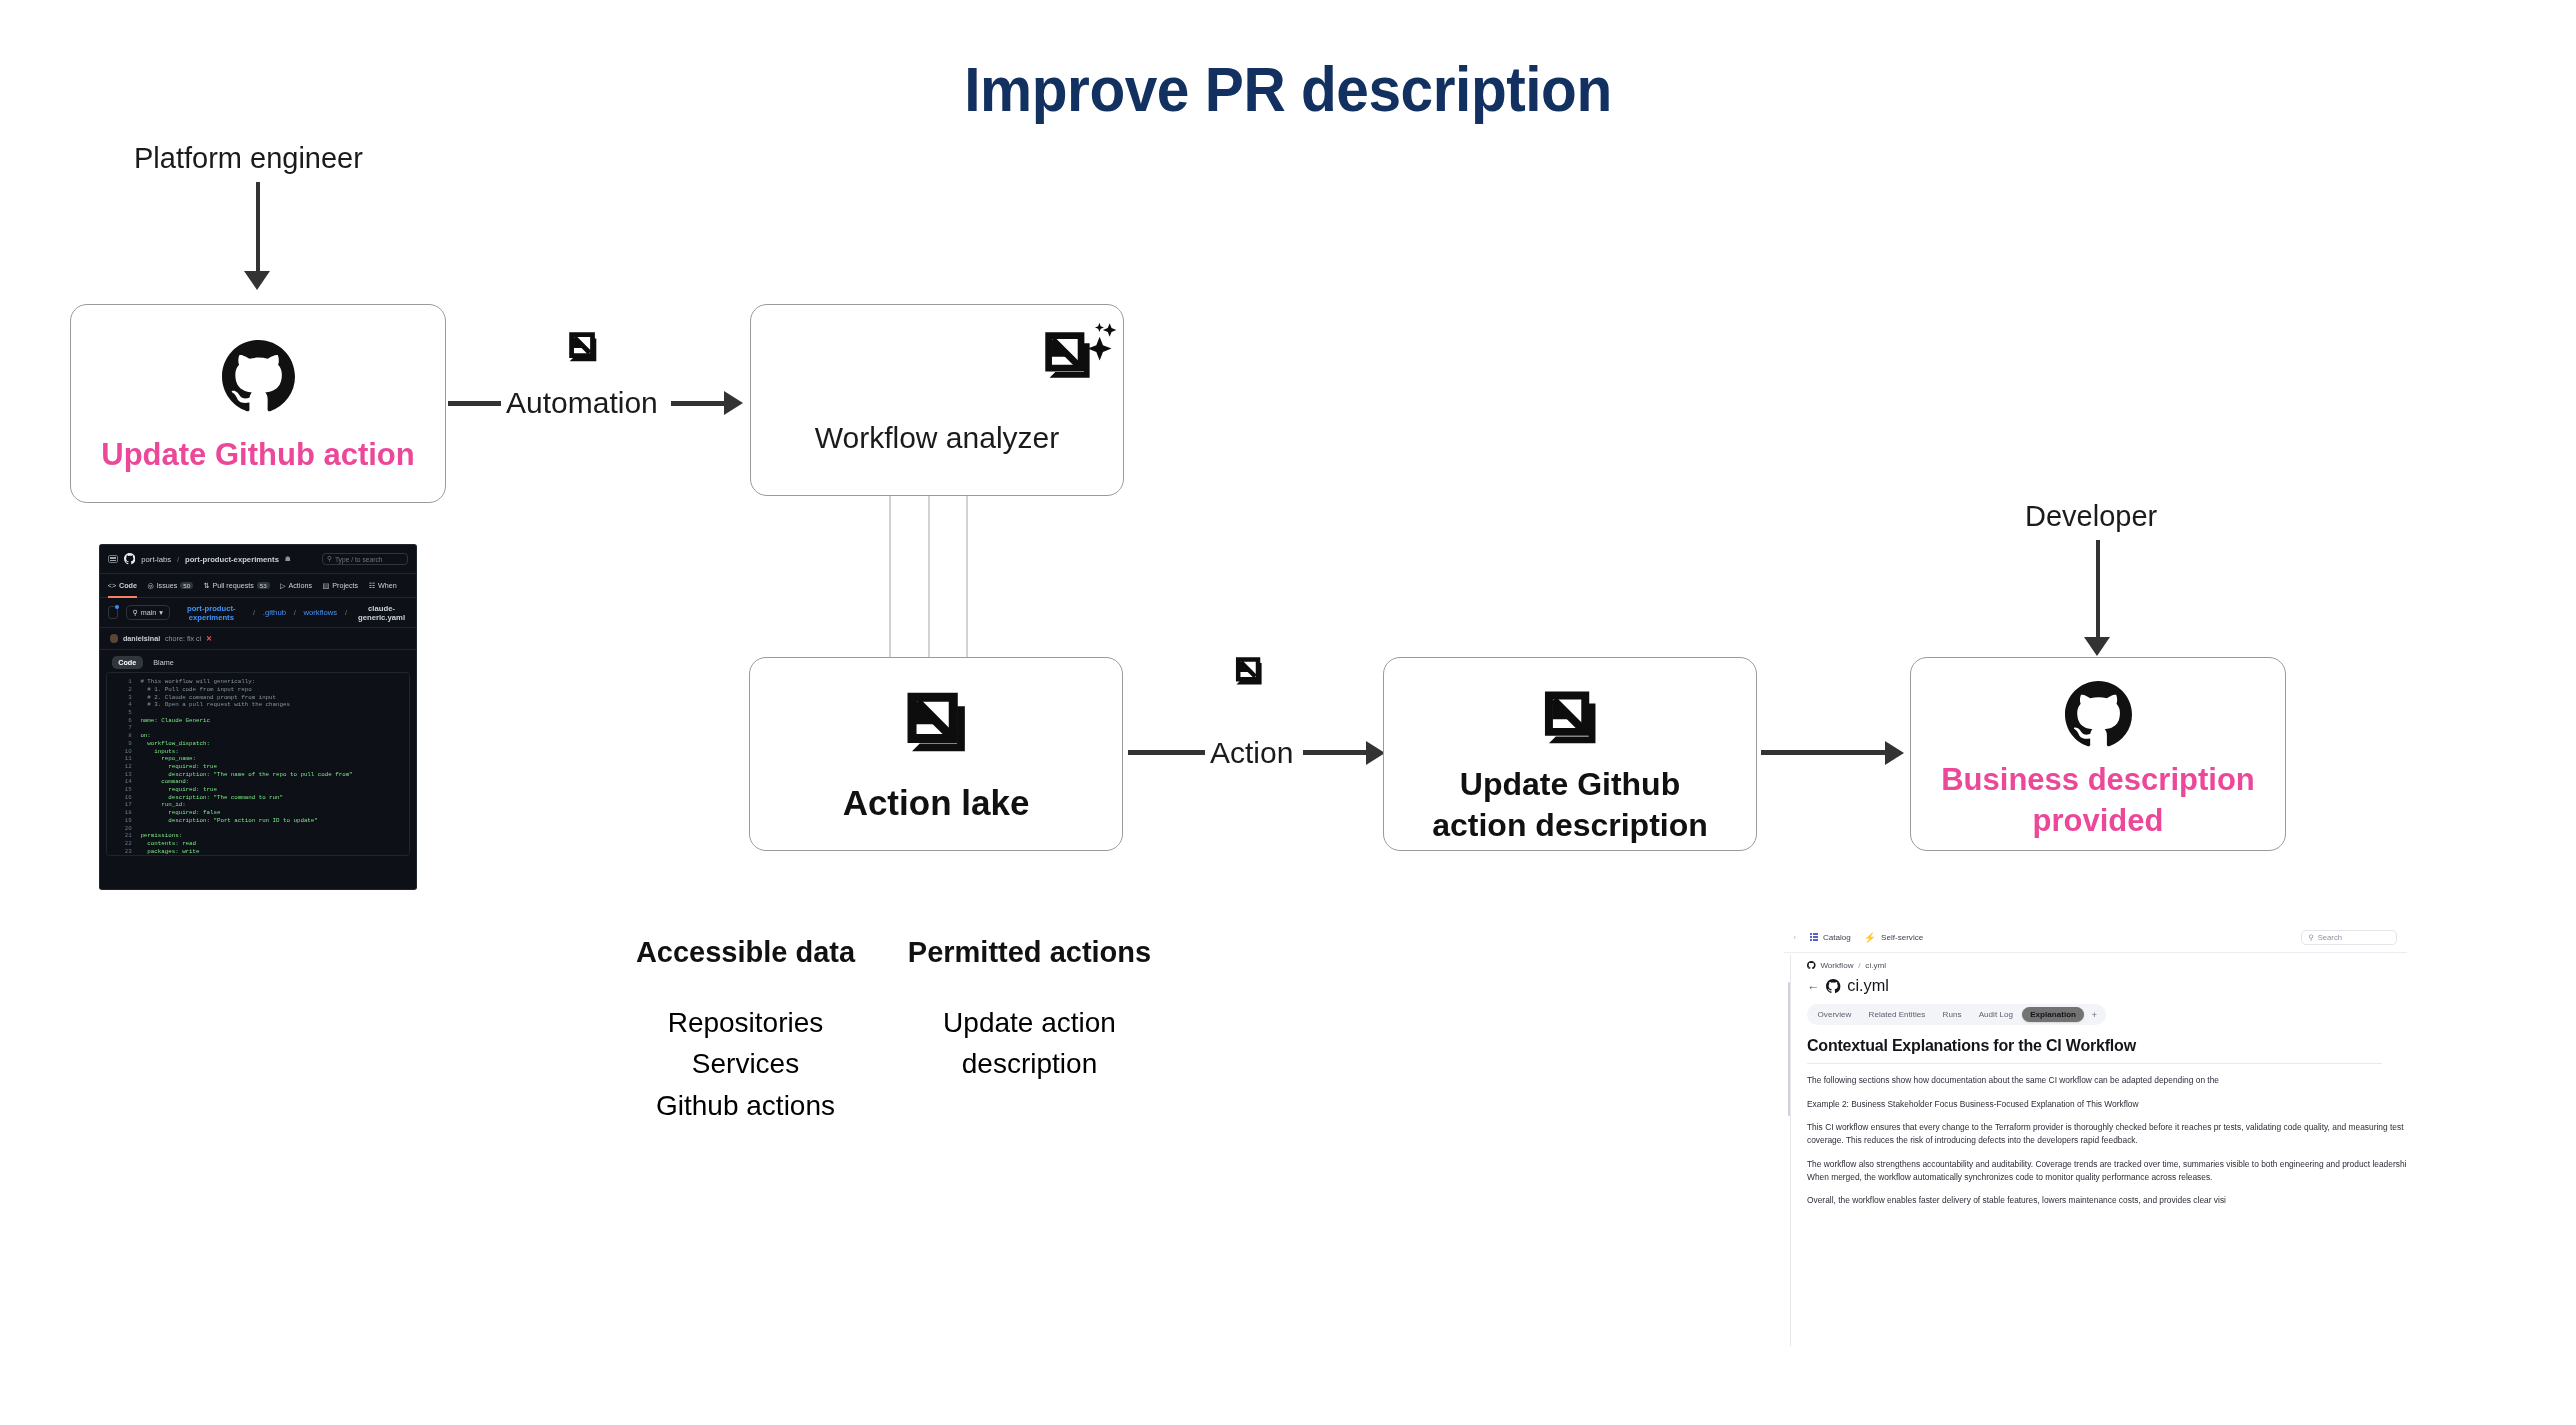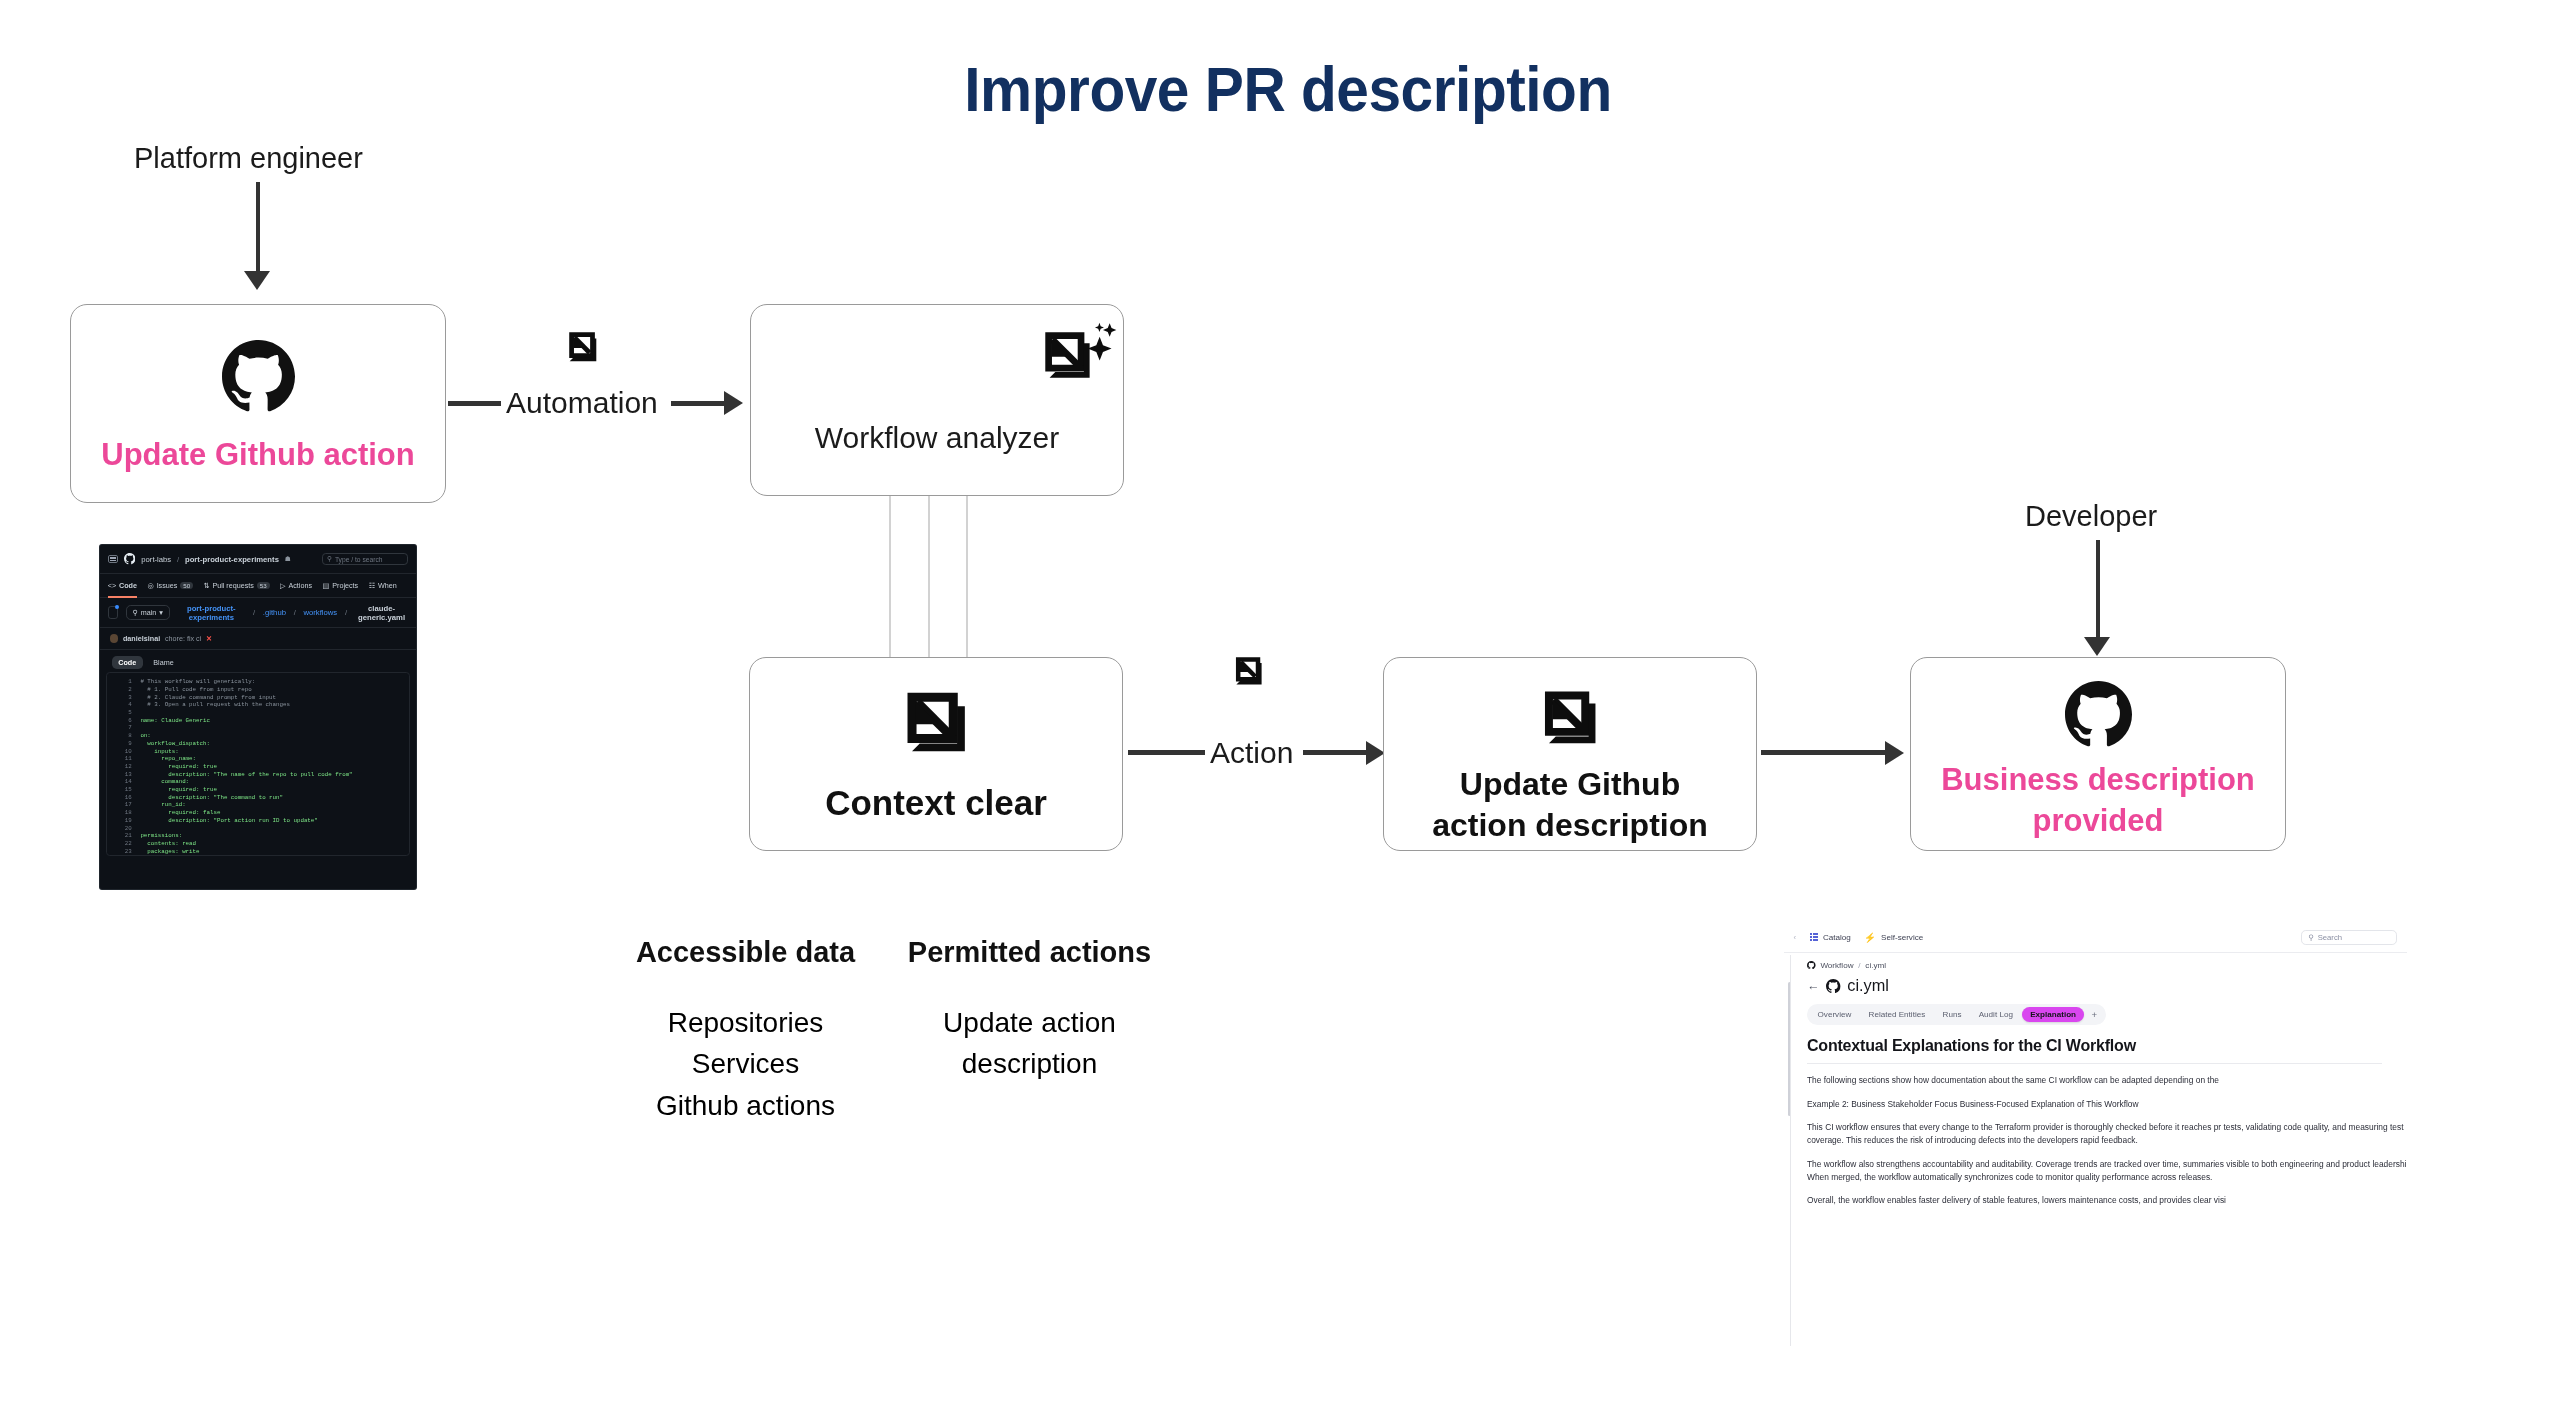--- a/index.html
+++ b/index.html
@@ -133,21 +133,21 @@
   #port-shot .p-body{display:flex;height:calc(100% - 29px);}
   .p-rail{width:13.4px;position:relative;flex:none;}
   .p-rail:after{content:"";position:absolute;left:5.8px;top:1.9px;bottom:1.9px;width:1px;background:#e6e7eb;}
   .p-scroll{position:absolute;left:3.8px;top:29px;width:2.9px;height:134px;background:#cfd1d8;border-radius:1.9px;}
   .p-main{flex:1;padding:7.7px 0 0 9.6px;}
   .p-crumb{display:flex;align-items:center;gap:4.8px;font-size:8.1px;color:#4b4f5e;}
   .p-h1{display:flex;align-items:center;gap:6.7px;margin-top:6.7px;font-size:16.3px;font-weight:normal;color:#14151a;}
   .p-back{font-size:12.5px;color:#4b4f5e;}
   .p-tabs{display:flex;align-items:center;gap:1.9px;background:#f3f4f7;border-radius:12.5px;padding:2.9px;margin-top:8.6px;width:fit-content;}
   .p-tab{font-size:8.1px;color:#5c6070;padding:2.9px 7.7px;border-radius:10.5px;white-space:nowrap;}
-  .p-tab.on{background:#d946ef;color:#14151a;font-weight:bold;box-shadow:0 1px 1.9px rgba(0,0,0,.12);}
+  .p-tab.on{background:#737373;color:#14151a;font-weight:bold;box-shadow:0 1px 1.9px rgba(0,0,0,.12);}
   .p-plus{font-size:9.6px;color:#6a6e7e;padding:0 5.8px;}
   .p-title{font-size:16px;font-weight:bold;margin-top:12.5px;color:#14151a;letter-spacing:-0.2px;}
   .p-rule{height:1px;background:#e9eaee;margin:7.7px 0 0 0;width:575px;}
   .p-para{font-size:8.4px;line-height:1.55;color:#2b2d38;margin-top:10.5px;width:613px;}
 </style>
 </head>
 <body>
 
 <div class="abs" id="page-title">Improve PR description</div>
 
@@ -200,21 +200,21 @@
 
 <div class="abs node" style="left:749px;top:657px;width:374px;height:194px;padding-top:25px;">
   <div class="ico-wrap" style="height:84px;">
     <svg width="67" height="67" viewBox="0 0 52 52">
       <path d="M7 4 h32 v32 h-32 z" fill="none" stroke="#0d0d0d" stroke-width="7"></path>
       <path d="M11 8 L39 36" stroke="#0d0d0d" stroke-width="7" fill="none"></path>
       <path d="M10 7 L10 25 L28 25 Z" fill="#0d0d0d"></path>
       <path d="M42 11 v29 h-29 l-6 6 h41 v-35 z" fill="#0d0d0d"></path>
     </svg>
   </div>
-  <div class="ntitle lbl-bold" style="margin-top:15.3px;font-size:35px;">Context clear</div>
+  <div class="ntitle lbl-bold" style="margin-top:15.3px;font-size:35px;">Action lake</div>
 </div>
 
 <div class="abs" style="left:1231px;top:654px;">
   <svg width="36" height="36" viewBox="0 0 40 40">
     <path d="M8 6 h22 v22 h-22 z" fill="none" stroke="#0d0d0d" stroke-width="5"></path>
     <path d="M11 9 L27 25" stroke="#0d0d0d" stroke-width="5" fill="none"></path>
     <path d="M10 8 L10 20 L22 20 Z" fill="#0d0d0d"></path>
     <path d="M30 10 v20 h-20 l-4 4 h28 v-24 z" fill="#0d0d0d"></path>
   </svg>
 </div>

